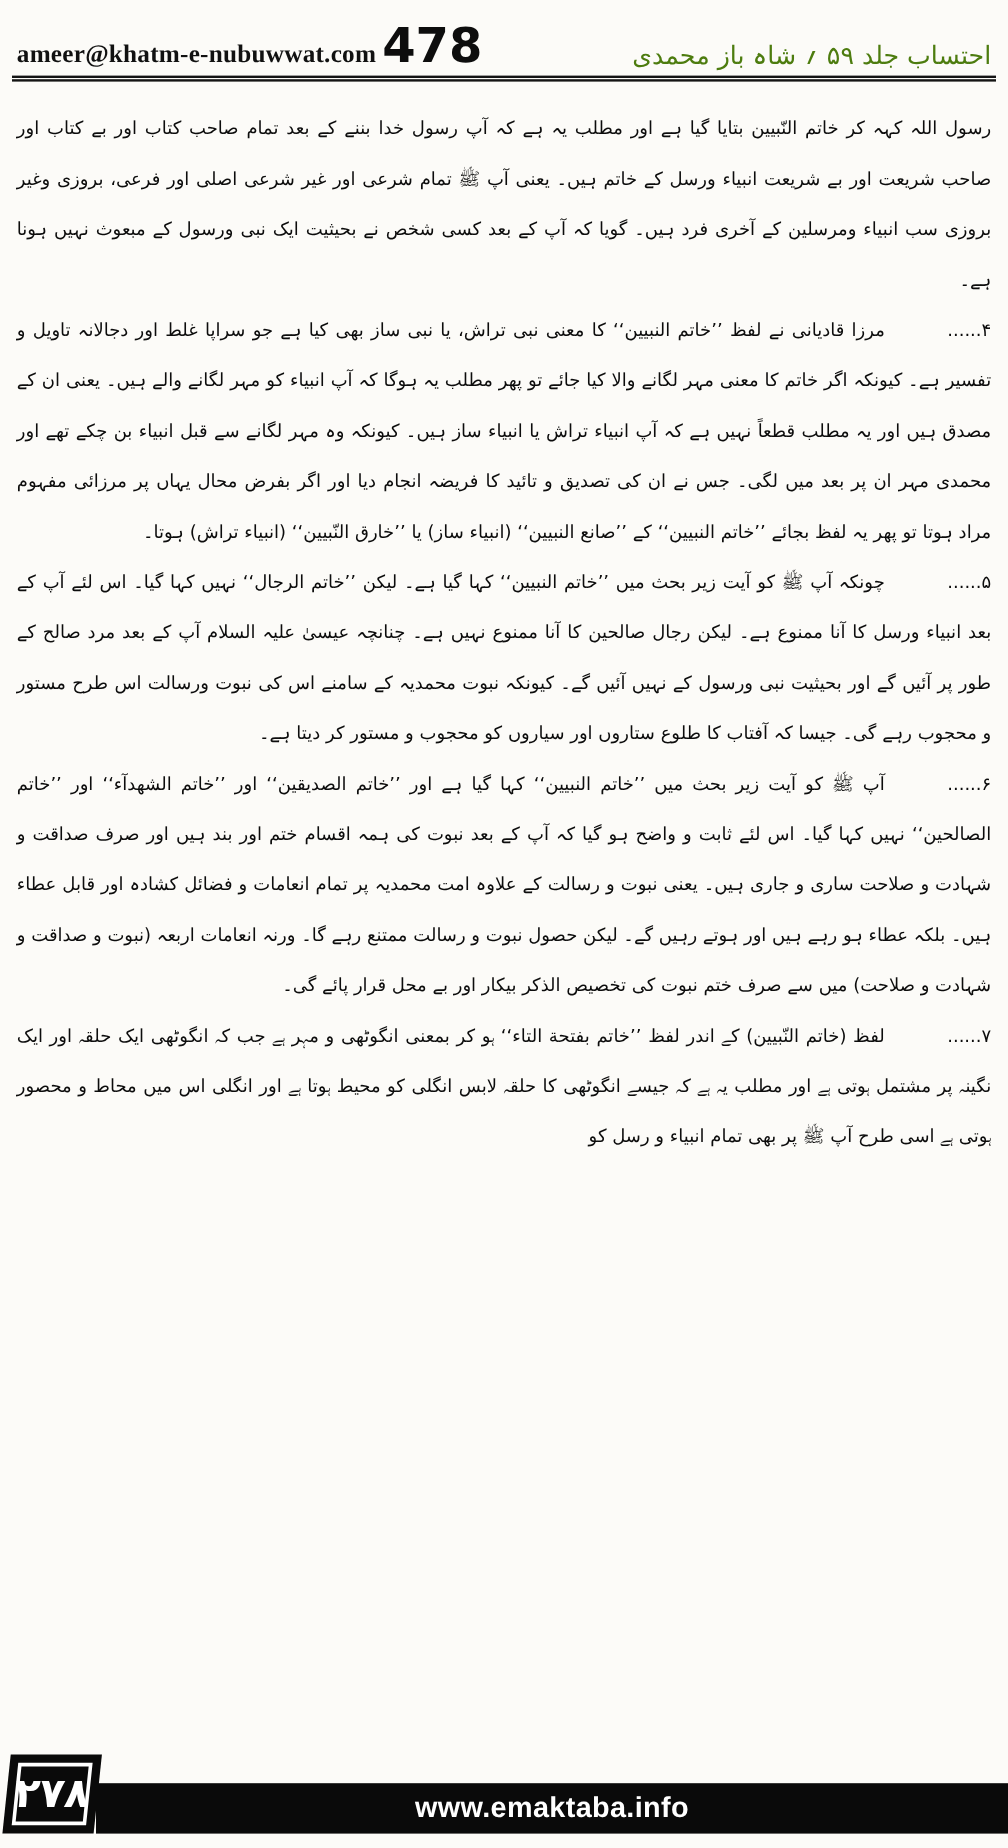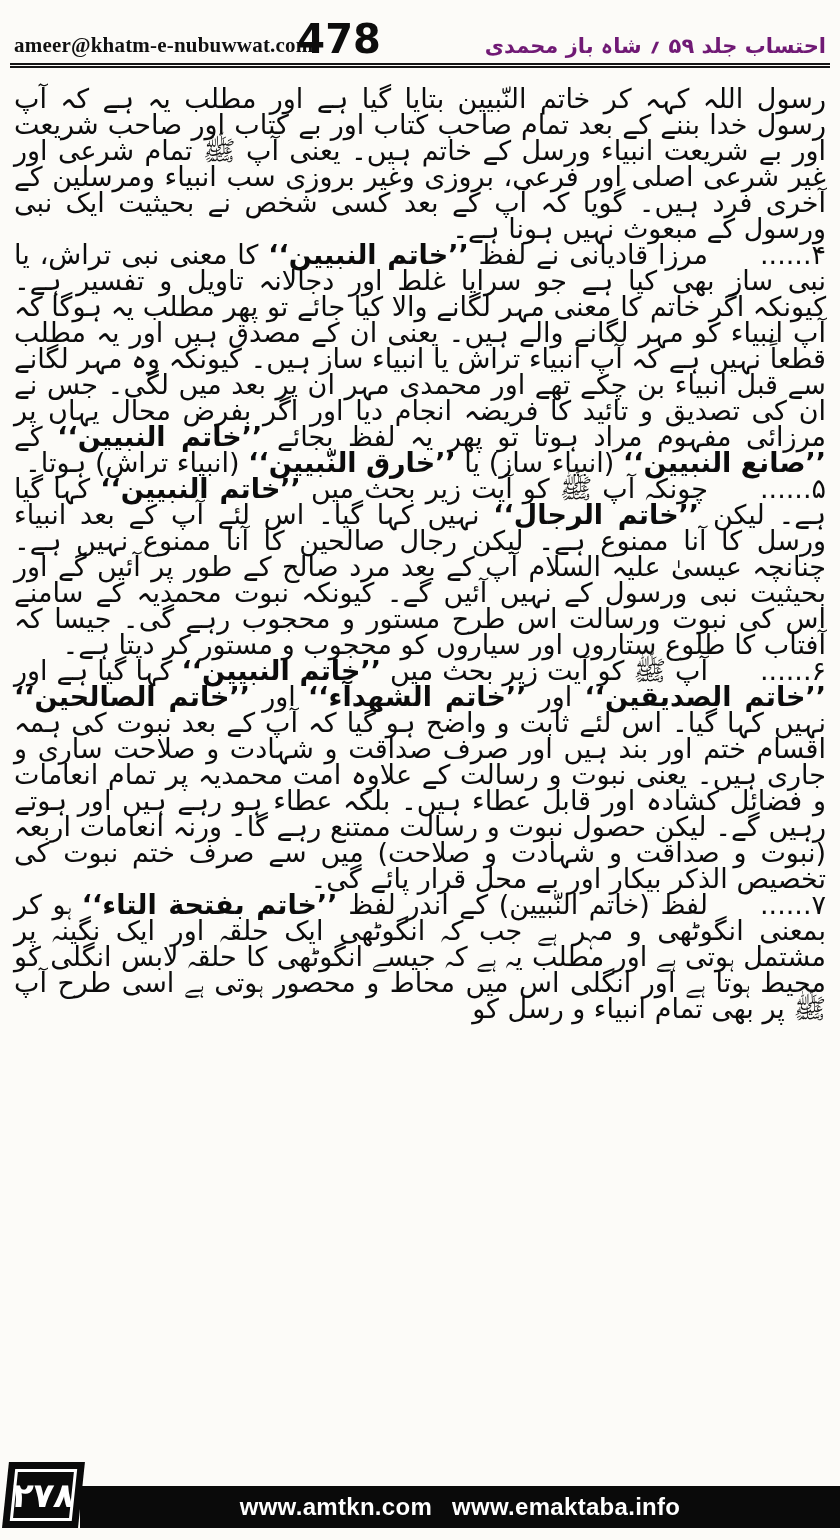--- a/index.html
+++ b/index.html
@@ -19,40 +19,40 @@
   .header-email {
     font-family:"Liberation Serif", serif; font-weight:bold;
     font-size:21px; letter-spacing:0.2px; color:#111;
   }
   .header-pagenum {
     font-family:"DejaVu Sans", sans-serif; direction:rtl;
     font-size:40px; font-weight:bold; line-height:0.95;
     margin-left:-120px;
   }
   .header-title {
-    direction:rtl; font-size:21px; font-weight:bold; color:#701a75;
+    direction:rtl; font-size:21px; font-weight:normal; color:#4d7c0f;
   }
   .rule {
     margin:3px 10px 0 10px; height:7px;
     border-top:5px double #141414;
   }
 
   
   .body-text {
     direction:rtl; text-align:justify;
     padding:16px 14px 0 14px;
-    font-size:27px; line-height:26px;
+    font-size:15px; line-height:42px;
     height:1380px; overflow:hidden;
     color:#0c0c0c;
   }
   .para { text-align:justify; }
   .para-num {
     letter-spacing:2px; margin-left:52px; white-space:nowrap;
   }
-  .seg.bold { font-weight:bold; }
+  .seg.bold { font-weight:normal; }
 
   
   .footer { position:absolute; left:0; right:0; bottom:12px; height:66px; }
   .footer-bar {
     position:absolute; left:80px; right:0; bottom:0; height:42px;
     background:#0a0a0a; display:flex; align-items:center;
     justify-content:center; gap:20px;
   }
   .footer-link {
     color:#ffffff; font-family:"Liberation Sans", sans-serif;
@@ -89,18 +89,17 @@
       <div class="para"><span class="para-num">۵......</span><span class="seg">چونکہ آپ ﷺ کو آیت زیر بحث میں </span><span class="seg bold">’’خاتم النبیین‘‘</span><span class="seg"> کہا گیا ہے۔ لیکن </span><span class="seg bold">’’خاتم الرجال‘‘</span><span class="seg"> نہیں کہا گیا۔ اس لئے آپ کے بعد انبیاء ورسل کا آنا ممنوع ہے۔ لیکن رجال صالحین کا آنا ممنوع نہیں ہے۔ چنانچہ عیسیٰ علیہ السلام آپ کے بعد مرد صالح کے طور پر آئیں گے اور بحیثیت نبی ورسول کے نہیں آئیں گے۔ کیونکہ نبوت محمدیہ کے سامنے اس کی نبوت ورسالت اس طرح مستور و محجوب رہے گی۔ جیسا کہ آفتاب کا طلوع ستاروں اور سیاروں کو محجوب و مستور کر دیتا ہے۔</span></div>
       <div class="para"><span class="para-num">۶......</span><span class="seg">آپ ﷺ کو آیت زیر بحث میں </span><span class="seg bold">’’خاتم النبیین‘‘</span><span class="seg"> کہا گیا ہے اور </span><span class="seg bold">’’خاتم الصدیقین‘‘</span><span class="seg"> اور </span><span class="seg bold">’’خاتم الشهدآء‘‘</span><span class="seg"> اور </span><span class="seg bold">’’خاتم الصالحین‘‘</span><span class="seg"> نہیں کہا گیا۔ اس لئے ثابت و واضح ہو گیا کہ آپ کے بعد نبوت کی ہمہ اقسام ختم اور بند ہیں اور صرف صداقت و شہادت و صلاحت ساری و جاری ہیں۔ یعنی نبوت و رسالت کے علاوہ امت محمدیہ پر تمام انعامات و فضائل کشادہ اور قابل عطاء ہیں۔ بلکہ عطاء ہو رہے ہیں اور ہوتے رہیں گے۔ لیکن حصول نبوت و رسالت ممتنع رہے گا۔ ورنہ انعامات اربعہ (نبوت و صداقت و شہادت و صلاحت) میں سے صرف ختم نبوت کی تخصیص الذکر بیکار اور بے محل قرار پائے گی۔</span></div>
       <div class="para"><span class="para-num">۷......</span><span class="seg">لفظ (خاتم النّبیین) کے اندر لفظ </span><span class="seg bold">’’خاتم بفتحة التاء‘‘</span><span class="seg"> ہو کر بمعنی انگوٹھی و مہر ہے جب کہ انگوٹھی ایک حلقہ اور ایک نگینہ پر مشتمل ہوتی ہے اور مطلب یہ ہے کہ جیسے انگوٹھی کا حلقہ لابس انگلی کو محیط ہوتا ہے اور انگلی اس میں محاط و محصور ہوتی ہے اسی طرح آپ ﷺ پر بھی تمام انبیاء و رسل کو</span></div>
     </div>
 
   <div class="footer">
     <div class="footer-pagebox">
       <div class="footer-pagebox-inner">۲۷۸</div>
     </div>
     <div class="footer-bar">
-        <span class="footer-link">www.amtkn.com</span>
         <span class="footer-link">www.emaktaba.info</span>
       </div>
   </div>
 
 </div>
 
 </body></html>

